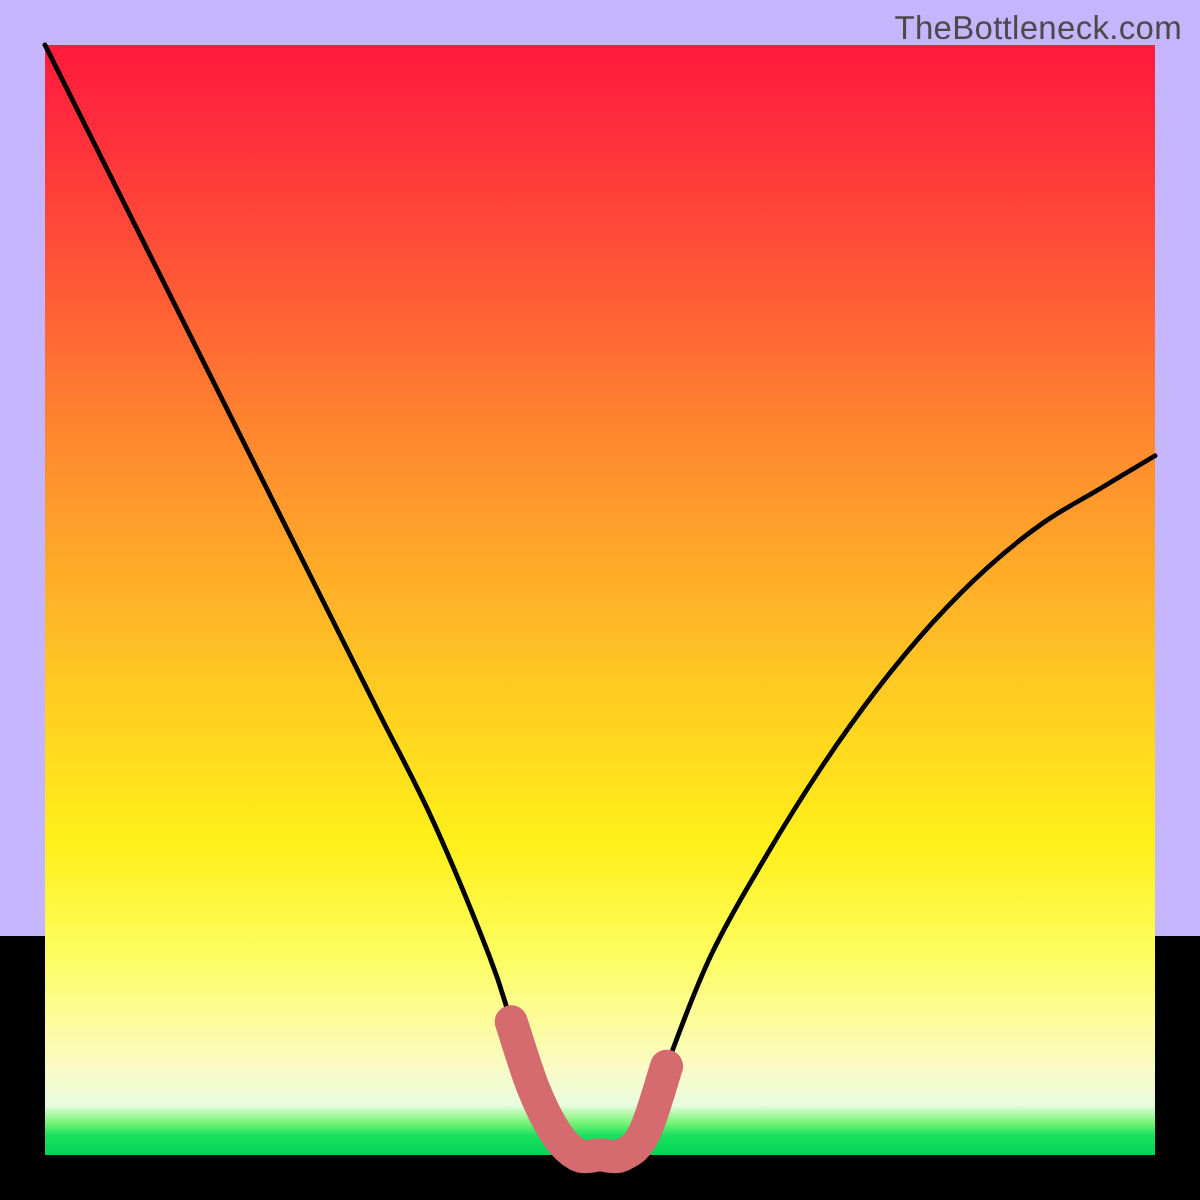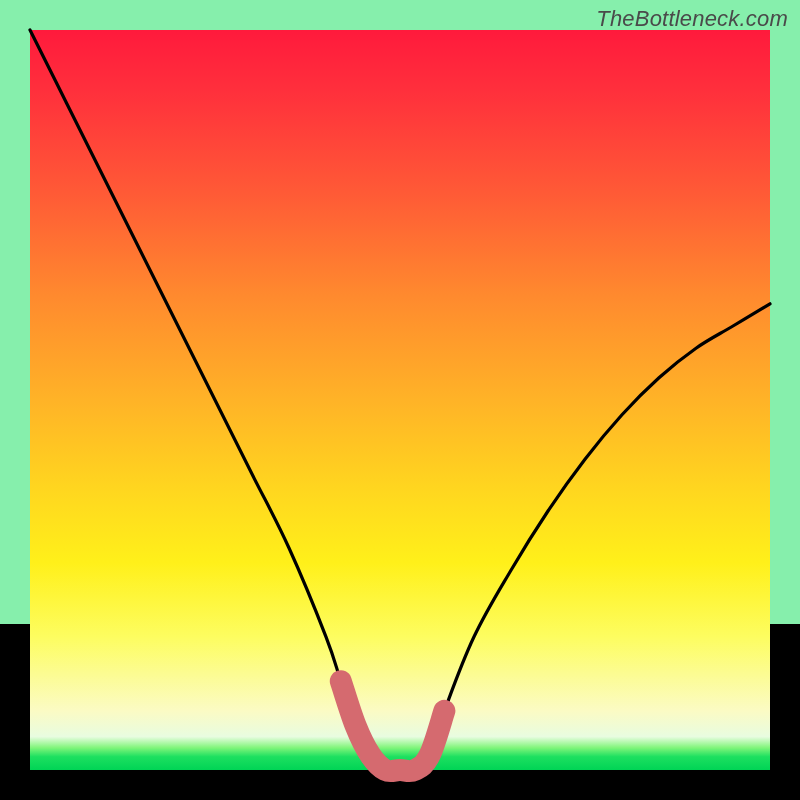--- a/index.html
+++ b/index.html
@@ -8,22 +8,21 @@
     width: 800px;
     height: 800px;
     overflow: hidden;
     background: #000;
     font-family: Arial, Helvetica, sans-serif;
   }
   .frame {
     position: relative;
     width: 800px;
     height: 624px;
-    background: #86efac;
-    font-style: italic;
+    background: #c4b5fd;
   }
   .plot {
     position: absolute;
     left: 30px;
     top: 30px;
     width: 740px;
     height: 740px;
     
     background: linear-gradient(to bottom,
       #ff1a3c 0%,

